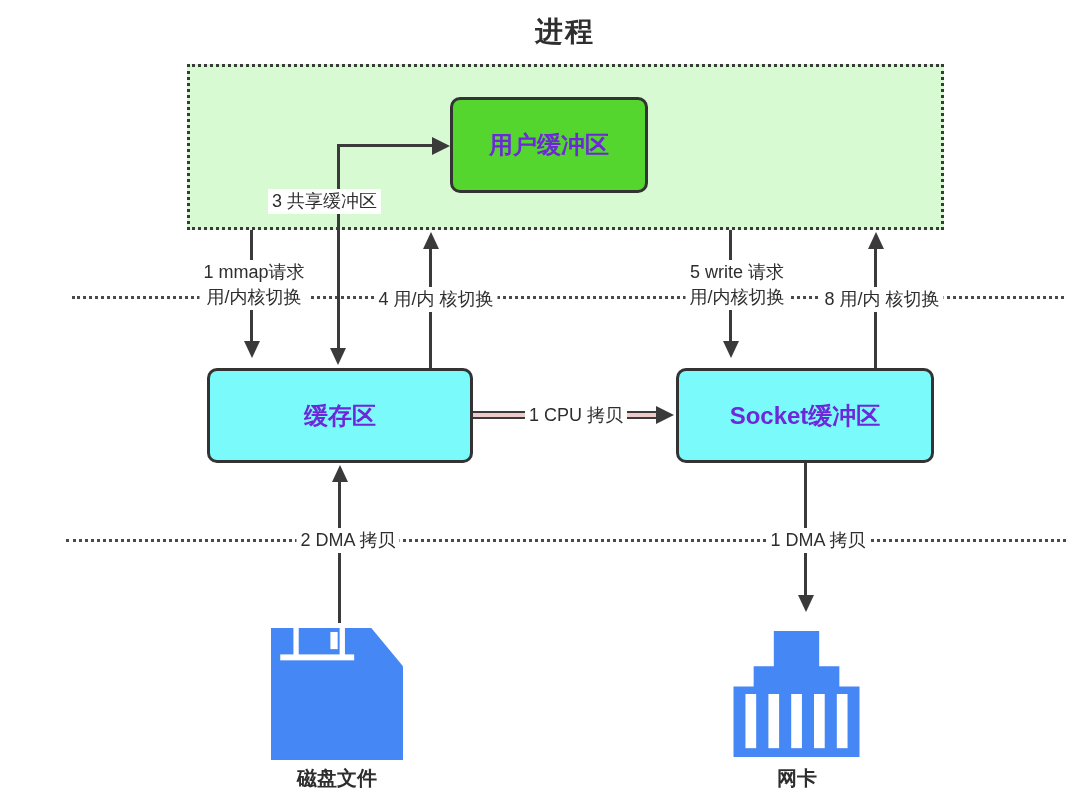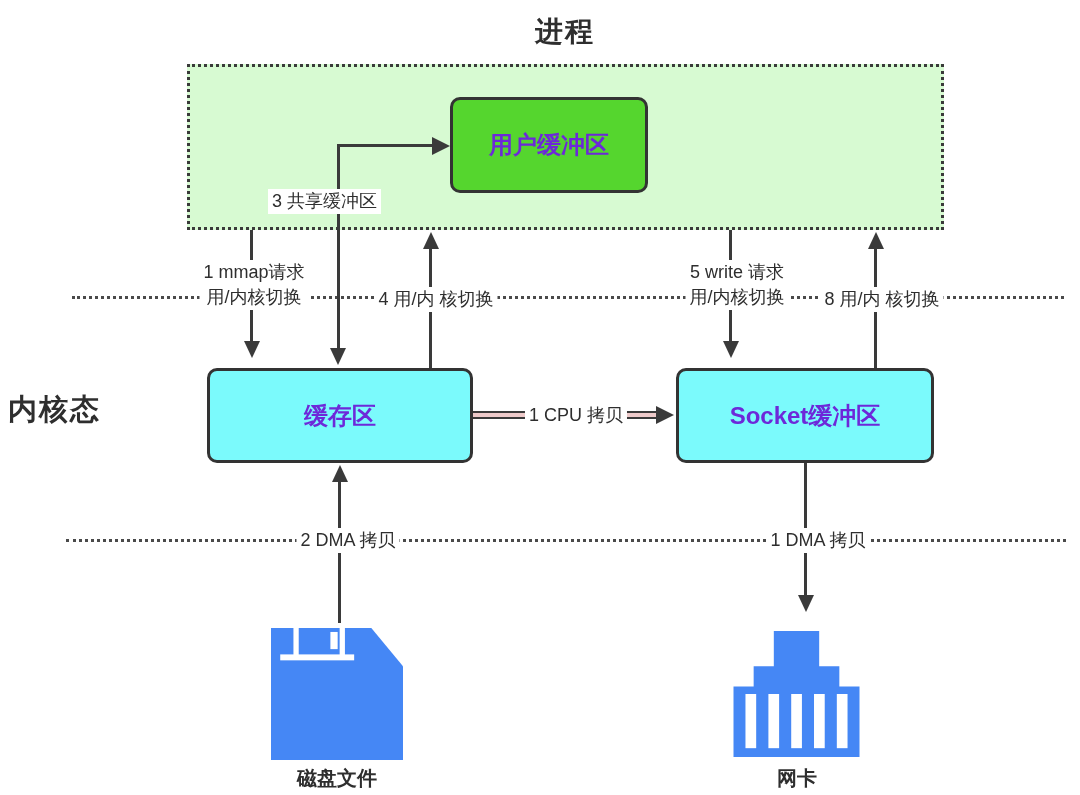--- a/index.html
+++ b/index.html
@@ -43,21 +43,20 @@
   .device-icon{position:absolute;}
   .device-label{position:absolute;font-size:20px;font-weight:bold;color:#2e2e2e;
     transform:translateX(-50%);white-space:nowrap;}
 </style>
 </head>
 <body>
 
 <div class="canvas">
 
   <div class="diagram-title">进程</div>
-  <div class="mode-label mode-kernel">内核态</div>
 
   <div class="process-box"></div>
 
   <div class="hdots boundary-user-kernel"></div>
   <div class="hdots boundary-kernel-hw"></div>
 
   <div class="vline" style="left:250px;top:230px;height:111px;"></div>
   <div class="ah-down" style="left:244px;top:341px;"></div>
 
   <div class="vline" style="left:337px;top:146px;height:202px;"></div>

